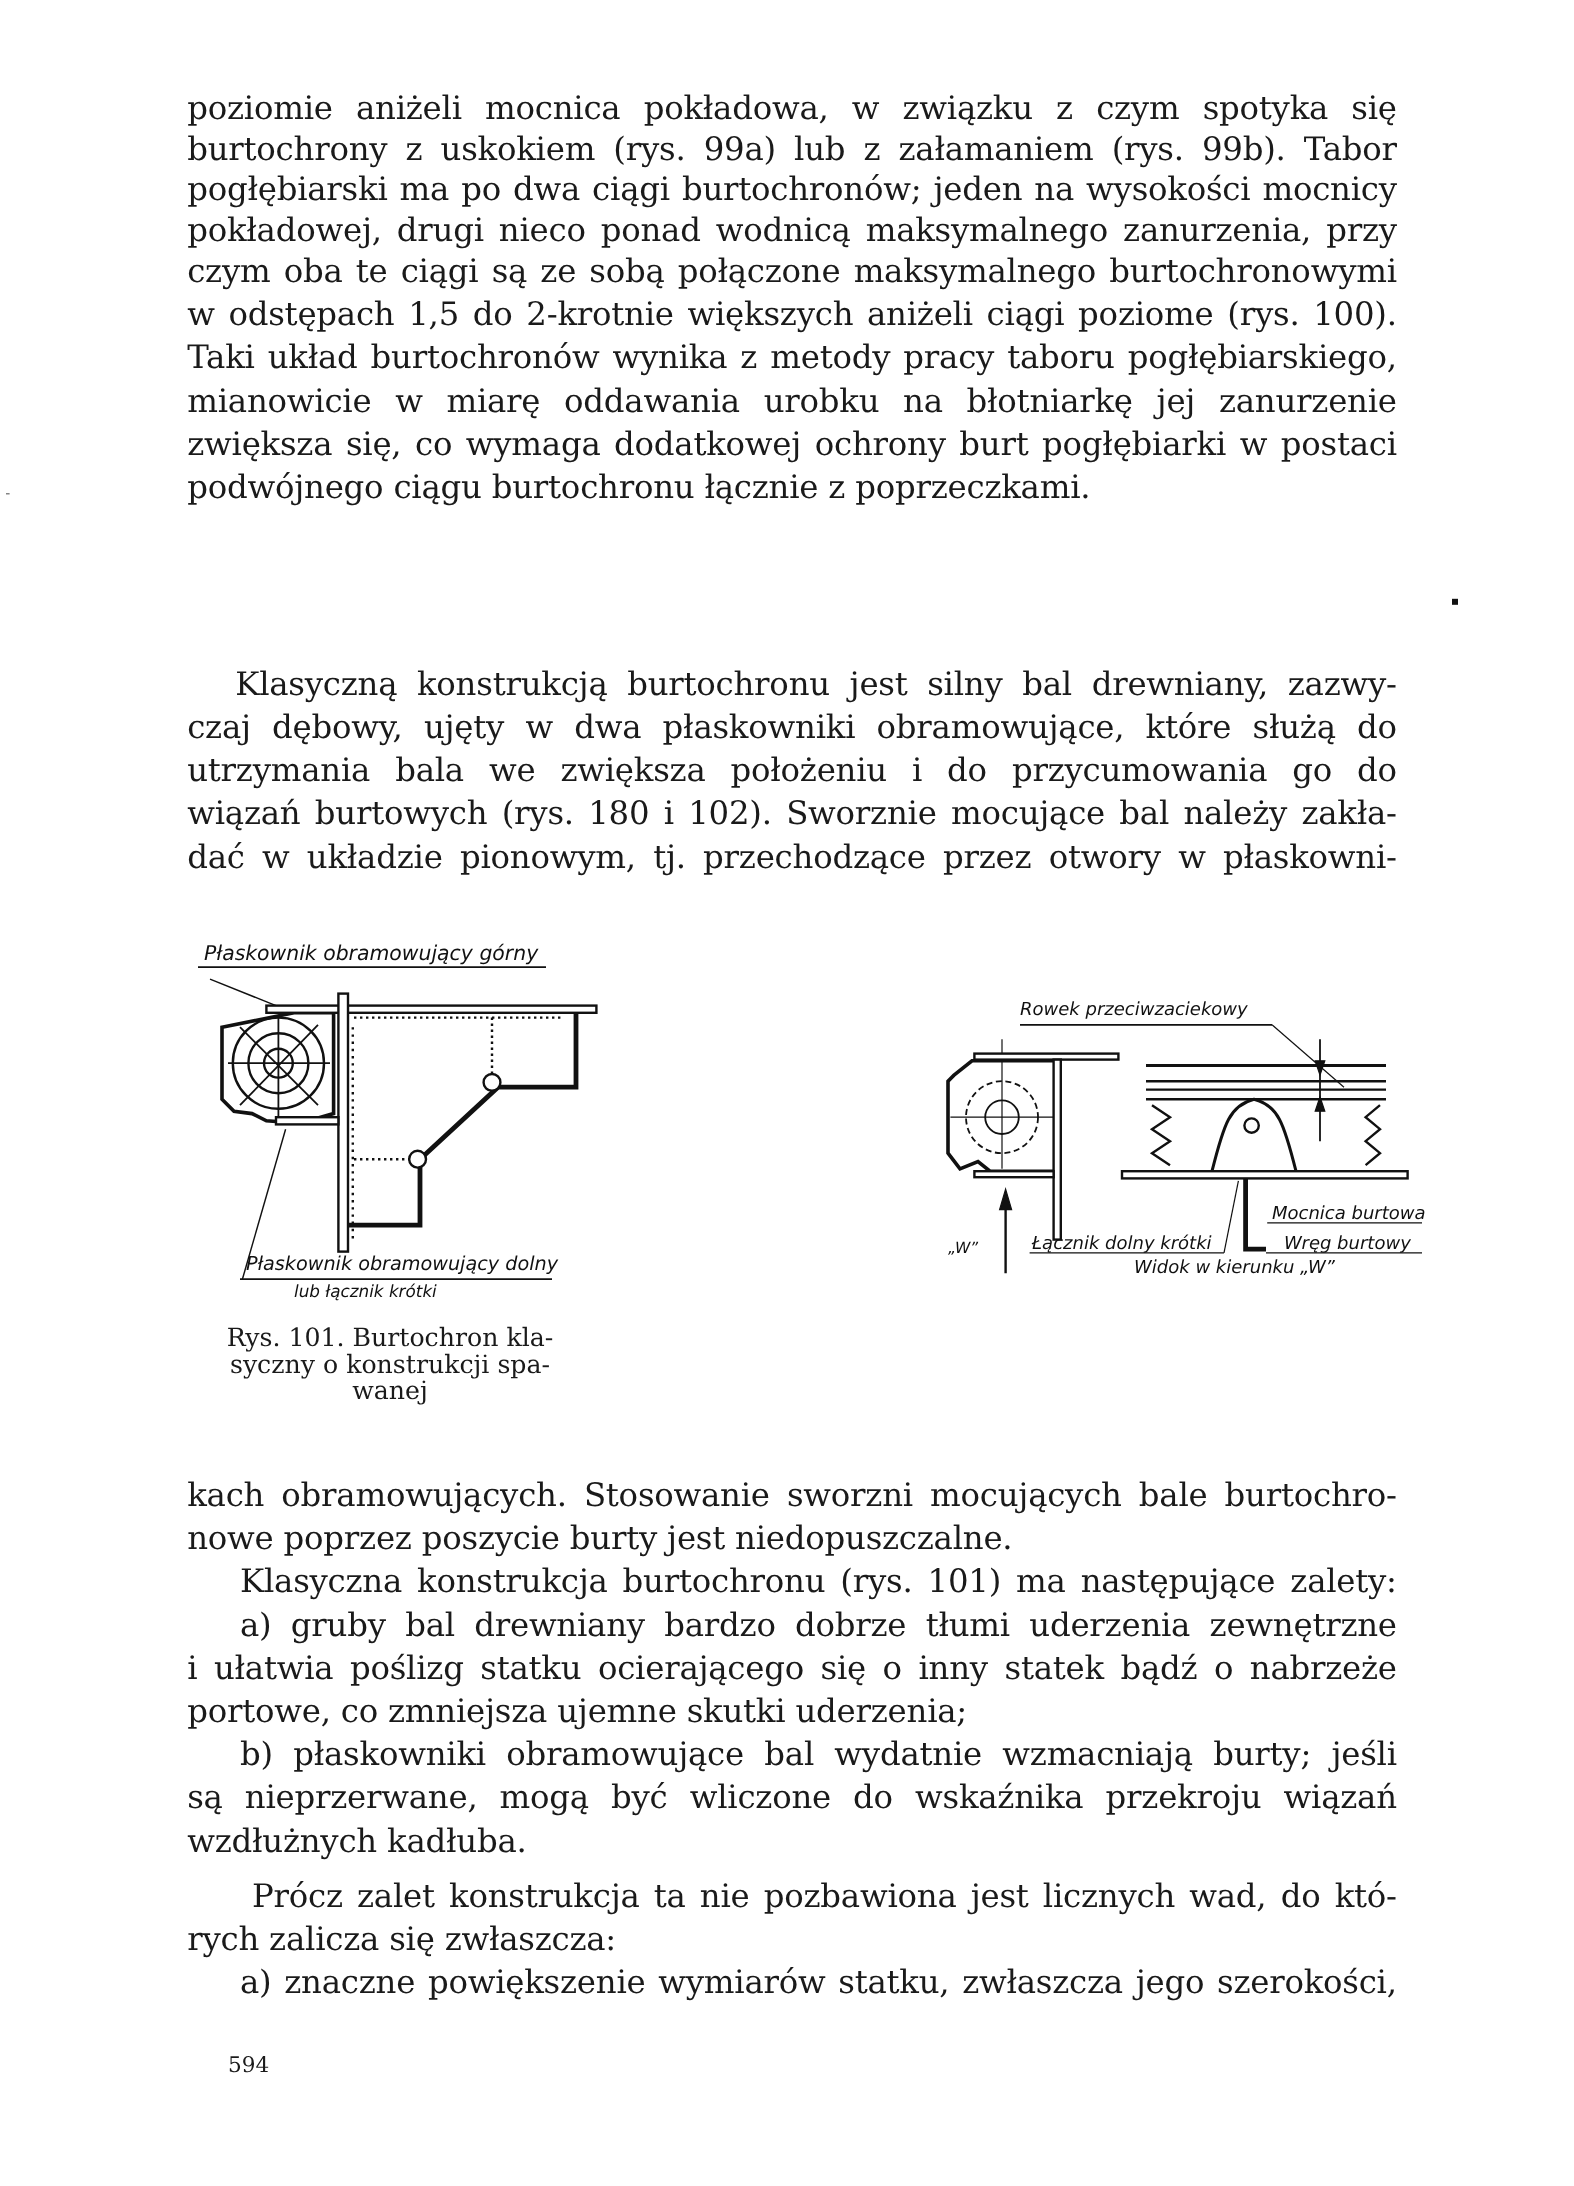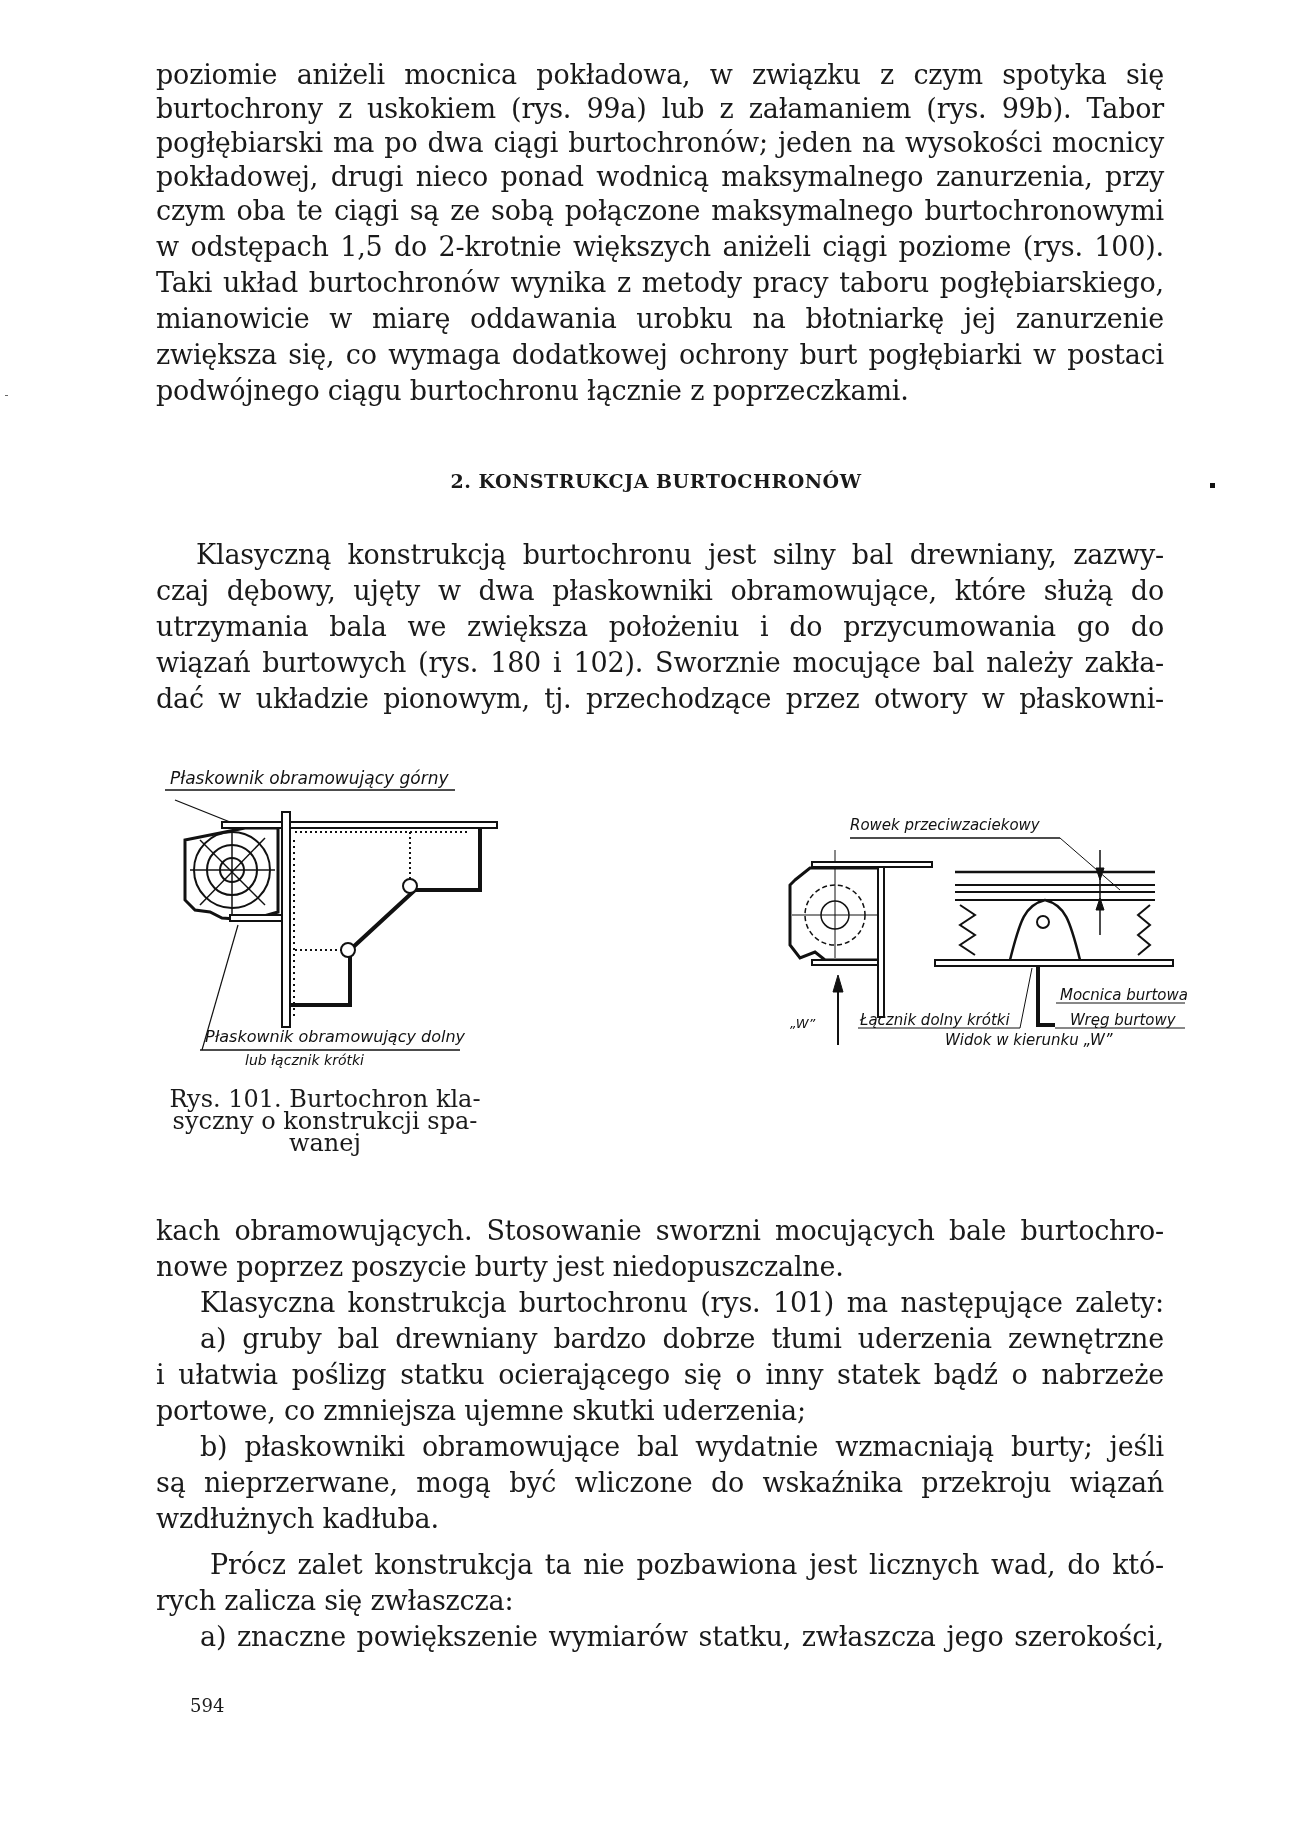--- a/index.html
+++ b/index.html
@@ -1,26 +1,26 @@
 <!DOCTYPE html>
 <html><head>
 <meta charset="utf-8">
 <style>
   html, body { margin: 0; padding: 0; background: #ffffff; }
   body { width: 1312px; height: 1822px; position: relative; overflow: hidden;
          font-family: "DejaVu Serif", serif; color: #1a1a1a; }
-  .page { position: absolute; left: 0; top: 0; width: 1312px; height: 1324px; }
+  .page { position: absolute; left: 0; top: 16px; width: 1312px; height: 1324px; }
   .line { position: absolute; left: 156px; width: 1008px; font-size: 27px; line-height: 30px;
           white-space: nowrap; letter-spacing: -0.2px; }
   .justify { text-align: justify; text-align-last: justify; }
   .heading { position: absolute; top: 470px; left: 0; width: 1312px; text-align: center;
              font-size: 19px; font-weight: bold; letter-spacing: 0.5px; }
   .dot { position: absolute; left: 1210px; top: 483px; width: 5px; height: 5px; background: #111; }
   .margin-tick { position: absolute; left: 5px; top: 395px; width: 3px; height: 1px; background: #666; }
-  .caption { position: absolute; font-size: 24px; line-height: 22px; text-align: center; }
+  .caption { position: absolute; font-size: 21px; line-height: 22px; text-align: center; }
   .caption .cl { display: block; white-space: nowrap; }
   .figure { position: absolute; }
   .page-number { position: absolute; left: 190px; top: 1695px; font-size: 18px; }
   svg text { font-family: "DejaVu Sans", sans-serif; font-style: italic; }
 </style>
 </head>
 <body>
 
 <div class="page">
 
@@ -32,21 +32,20 @@
     <div class="line justify" style="top:128px">pogłębiarski ma po dwa ciągi burtochronów; jeden na wysokości mocnicy</div>
     <div class="line justify" style="top:162px">pokładowej, drugi nieco ponad wodnicą maksymalnego zanurzenia, przy</div>
     <div class="line justify" style="top:196px">czym oba te ciągi są ze sobą połączone maksymalnego burtochronowymi</div>
     <div class="line justify" style="top:232px">w odstępach 1,5 do 2-krotnie większych aniżeli ciągi poziome (rys. 100).</div>
     <div class="line justify" style="top:268px">Taki układ burtochronów wynika z metody pracy taboru pogłębiarskiego,</div>
     <div class="line justify" style="top:304px">mianowicie w miarę oddawania urobku na błotniarkę jej zanurzenie</div>
     <div class="line justify" style="top:340px">zwiększa się, co wymaga dodatkowej ochrony burt pogłębiarki w postaci</div>
     <div class="line" style="top:376px">podwójnego ciągu burtochronu łącznie z poprzeczkami.</div>
   </div>
 
-  <div class="heading">2. KONSTRUKCJA BURTOCHRONÓW</div>
   <div class="dot"></div>
 
   <div>
     <div class="line justify" style="top:540px; left:196px; width:968px">Klasyczną konstrukcją burtochronu jest silny bal drewniany, zazwy-</div>
     <div class="line justify" style="top:576px">czaj dębowy, ujęty w dwa płaskowniki obramowujące, które służą do</div>
     <div class="line justify" style="top:612px">utrzymania bala we zwiększa położeniu i do przycumowania go do</div>
     <div class="line justify" style="top:648px">wiązań burtowych (rys. 180 i 102). Sworznie mocujące bal należy zakła-</div>
     <div class="line justify" style="top:684px">dać w układzie pionowym, tj. przechodzące przez otwory w płaskowni-</div>
   </div>
 

